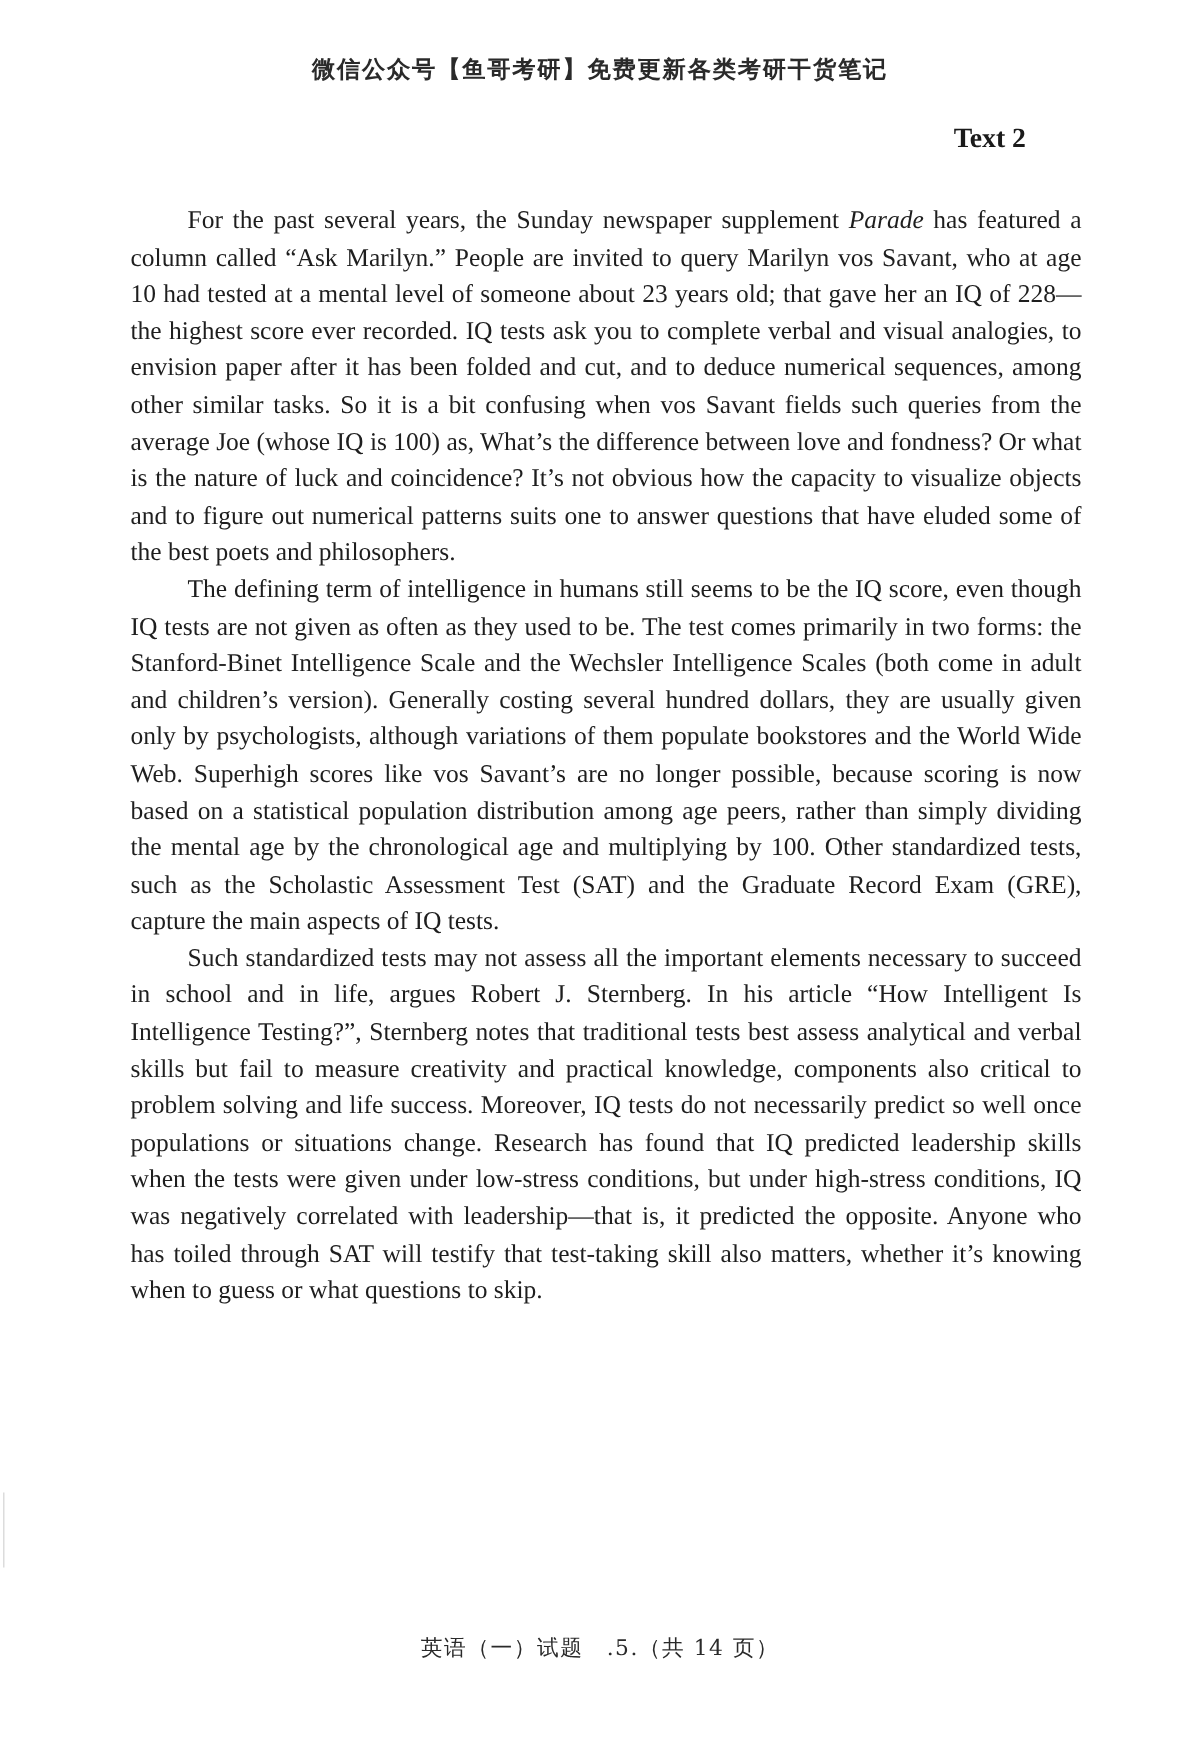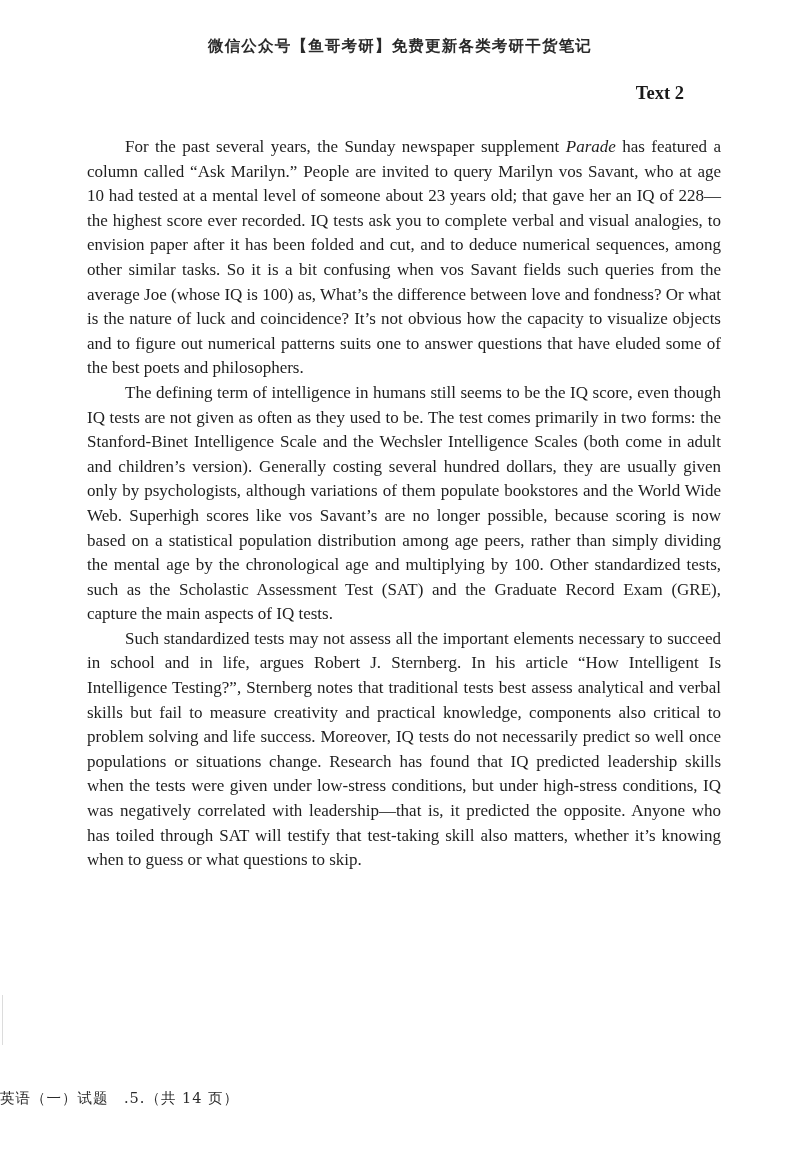--- a/index.html
+++ b/index.html
@@ -56,21 +56,21 @@
     text-align: justify;
     text-indent: 38px;
     hyphens: none;
   }
   .para i { font-style: italic; }
   .footer {
     position: absolute;
     top: 1089px;
     left: 0;
     width: 800px;
-    text-align: left;
+    text-align: center;
     font-size: 14.5px;
     letter-spacing: 1px;
     color: #2a2a2a;
     font-family: "DejaVu Serif", serif;
   }
 </style>
 </head>
 <body>
 
 <div class="scan-edge"></div>

